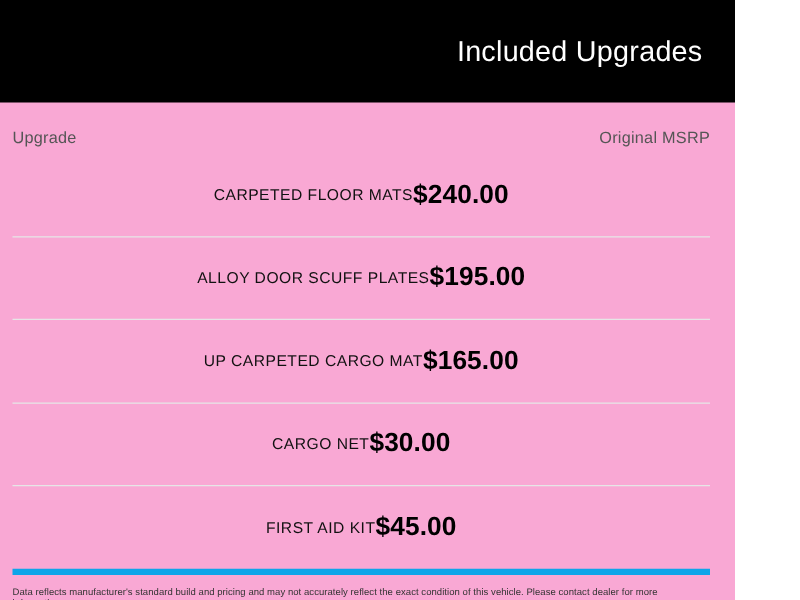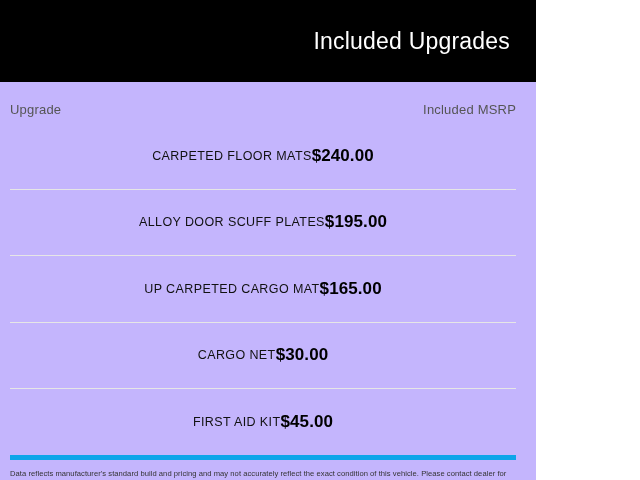--- a/index.html
+++ b/index.html
@@ -9,23 +9,23 @@
   }
   body {
     width: 640px;
     height: 480px;
     overflow: hidden;
     font-family: "Liberation Sans", sans-serif;
     color: #111111;
   }
   .page {
     position: relative;
-    width: 536px;
+    width: 588px;
     height: 480px;
-    background: #c4b5fd;
+    background: #f9a8d4;
     box-sizing: border-box;
   }
   
   .header {
     height: 82px;
     background: #000000;
     display: flex;
     align-items: center;
     justify-content: flex-end;
     box-sizing: border-box;
@@ -69,21 +69,21 @@
   .row:last-child {
     border-bottom: 5px solid #0ea5e9;
   }
   .row-label {
     font-size: 12.5px;
     font-weight: 400;
     color: #111111;
     letter-spacing: 0.4px;
   }
   .row-price {
-    font-size: 17px;
+    font-size: 21px;
     font-weight: bold;
     color: #000000;
     letter-spacing: 0.1px;
   }
   .disclaimer {
     padding-top: 9px;
     font-size: 7.6px;
     color: #333333;
     line-height: 1.3;
     letter-spacing: 0.05px;
@@ -95,21 +95,21 @@
 <div class="page">
 
   <div class="header">
     <div class="header-title">Included Upgrades</div>
   </div>
 
   <div class="content">
 
     <div class="col-head">
       <span>Upgrade</span>
-      <span>Included MSRP</span>
+      <span>Original MSRP</span>
     </div>
 
     <div class="rows">
 
       <div class="row">
         <div class="row-label">CARPETED FLOOR MATS</div>
         <div class="row-price">$240.00</div>
       </div>
 
       <div class="row">

